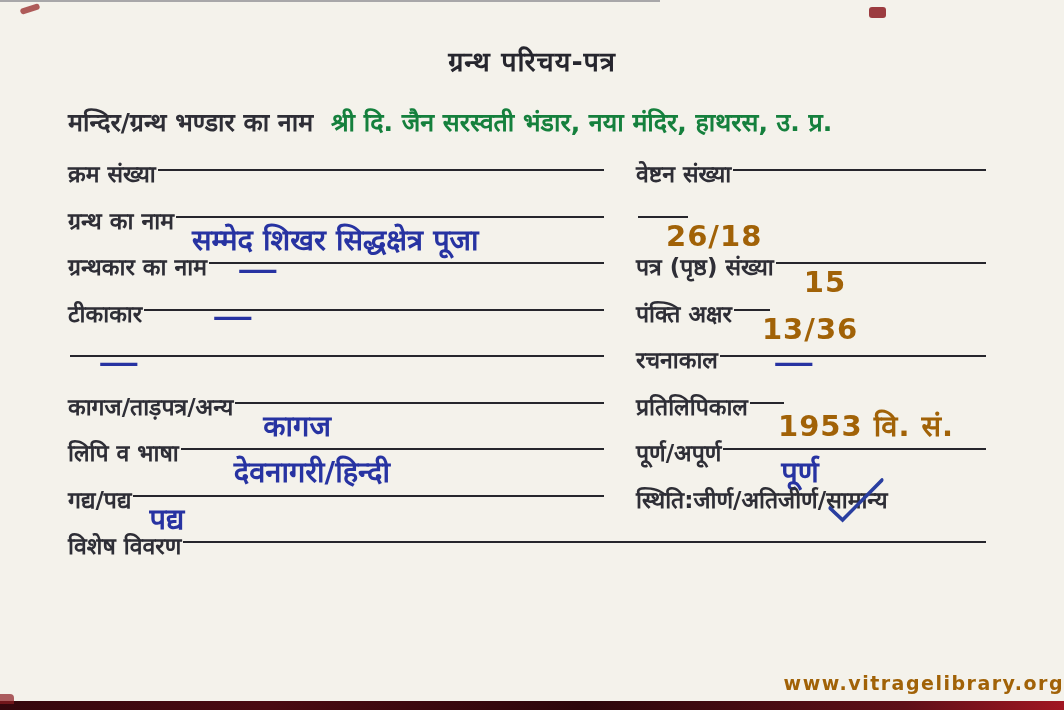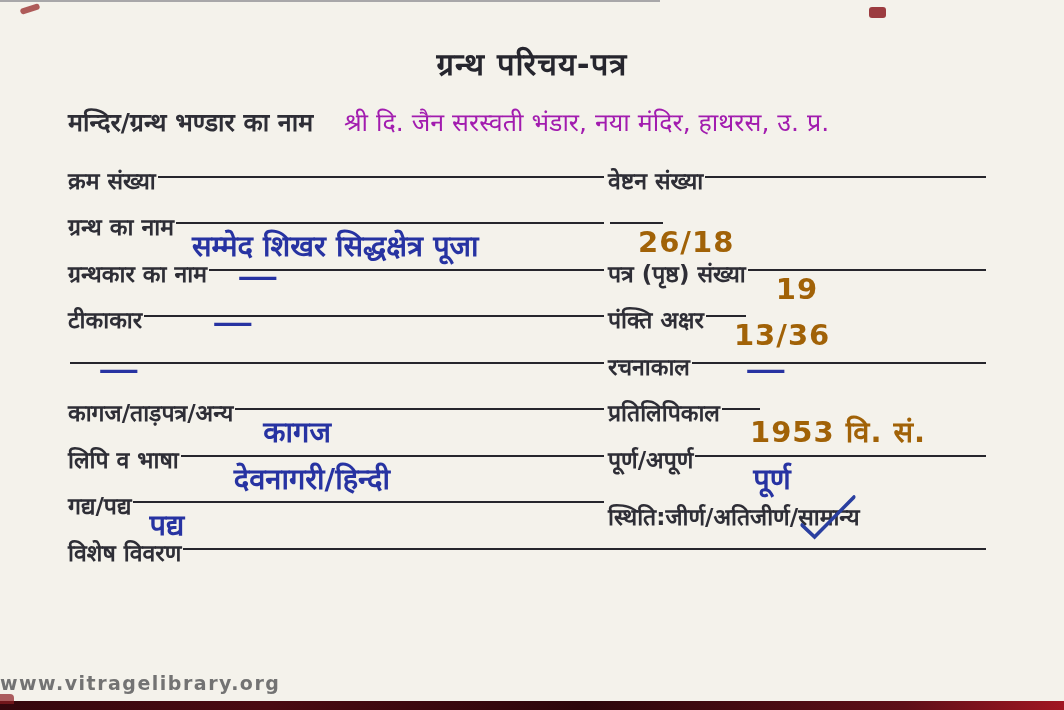--- a/index.html
+++ b/index.html
@@ -11,33 +11,33 @@
   
   .top-edge-line{position:absolute;top:0;left:0;width:62%;height:2px;background:#6a6a72;opacity:.55;}
   .mark-top-left{position:absolute;top:6px;left:20px;width:20px;height:6px;background:#9c3434;transform:rotate(-18deg);border-radius:3px;opacity:.8;}
   .mark-top-right{position:absolute;top:7px;left:869px;width:17px;height:11px;background:#8c1c22;border-radius:3px;opacity:.85;}
   .bottom-strip{position:absolute;bottom:0;left:0;width:100%;height:9px;
     background:linear-gradient(90deg,#34070d 0%,#4a0a12 25%,#2c060b 55%,#5e0f18 85%,#a11622 100%);}
   .mark-bottom-left{position:absolute;bottom:6px;left:0;width:14px;height:10px;background:#8c1c22;opacity:.7;border-radius:0 4px 0 0;}
 
   .title{
     position:absolute;top:42px;left:0;width:100%;text-align:center;
-    font-size:31px;font-weight:bold;color:#26262e;letter-spacing:1px;
+    font-size:27px;font-weight:bold;color:#26262e;letter-spacing:1px;
   }
   .header-line{
     position:absolute;top:104px;left:68px;right:50px;
     font-size:25px;font-weight:bold;color:#2e2e36;white-space:nowrap;
   }
-  .header-line .hv{color:#a21caf;margin-left:22px;font-weight:normal;}
+  .header-line .hv{color:#15803d;margin-left:9px;font-weight:bold;}
 
   .form{position:absolute;left:68px;top:160px;width:922px;}
-  .row{display:flex;height:46.5px;align-items:flex-end;position:relative;}
+  .row{display:flex;height:46.5px;align-items:flex-start;position:relative;gap:28px;}
   .cell{display:flex;position:relative;}
   .cell.left{width:540px;}
-  .cell.right{flex:1;margin-top:33px;}
+  .cell.right{flex:1;}
   .cell.full{width:100%;}
   .lbl{
     flex:0 0 auto;font-size:23px;font-weight:bold;color:#2e2e36;
     white-space:nowrap;line-height:1.25;
   }
   .fill{flex:1 1 auto;position:relative;height:40px;}
   .rule{
     position:absolute;top:9px;left:2px;right:4px;height:0;
     border-top:2px solid #26262c;display:block;
   }
@@ -48,22 +48,22 @@
     white-space:nowrap;font-style:normal;
   }
   .val.num{color:#a16207;letter-spacing:1px;}
   .val.dash{top:2px;font-size:26px;transform:scaleX(1.6);transform-origin:left;color:#2733a2;}
   .val.indent{left:105px;}
   .val.tight{left:18px;}
   .checked-word{position:relative;display:inline-block;}
   .checked-word svg{position:absolute;left:-6px;top:-8px;width:115%;height:46px;overflow:visible;}
 
   .watermark{
-    position:absolute;bottom:16px;left:0;width:100%;text-align:left;
-    font-size:19px;color:#737373;letter-spacing:1.5px;font-weight:bold;
+    position:absolute;bottom:16px;left:0;width:100%;text-align:right;
+    font-size:19px;color:#a16207;letter-spacing:1.5px;font-weight:bold;
   }
 </style>
 </head>
 <body>
 
 <div class="top-edge-line"></div>
 <div class="mark-top-left"></div>
 <div class="mark-top-right"></div>
 
 <div class="title">ग्रन्थ परिचय-पत्र</div>
@@ -111,21 +111,21 @@
       <span class="lbl">ग्रन्थकार का नाम</span>
       <span class="fill">
           <i class="rule"></i>
         <b class="val dash">—</b>
         </span>
     </div>
     <div class="cell right">
       <span class="lbl">पत्र (पृष्ठ) संख्या</span>
       <span class="fill">
           <i class="rule"></i>
-        <b class="val num">19</b>
+        <b class="val num">15</b>
         </span>
     </div>
   </div>
 
   <div class="row">
     <div class="cell left">
       <span class="lbl">टीकाकार</span>
       <span class="fill">
           <i class="rule"></i>
         <b class="val dash" style="left:70px">—</b>

